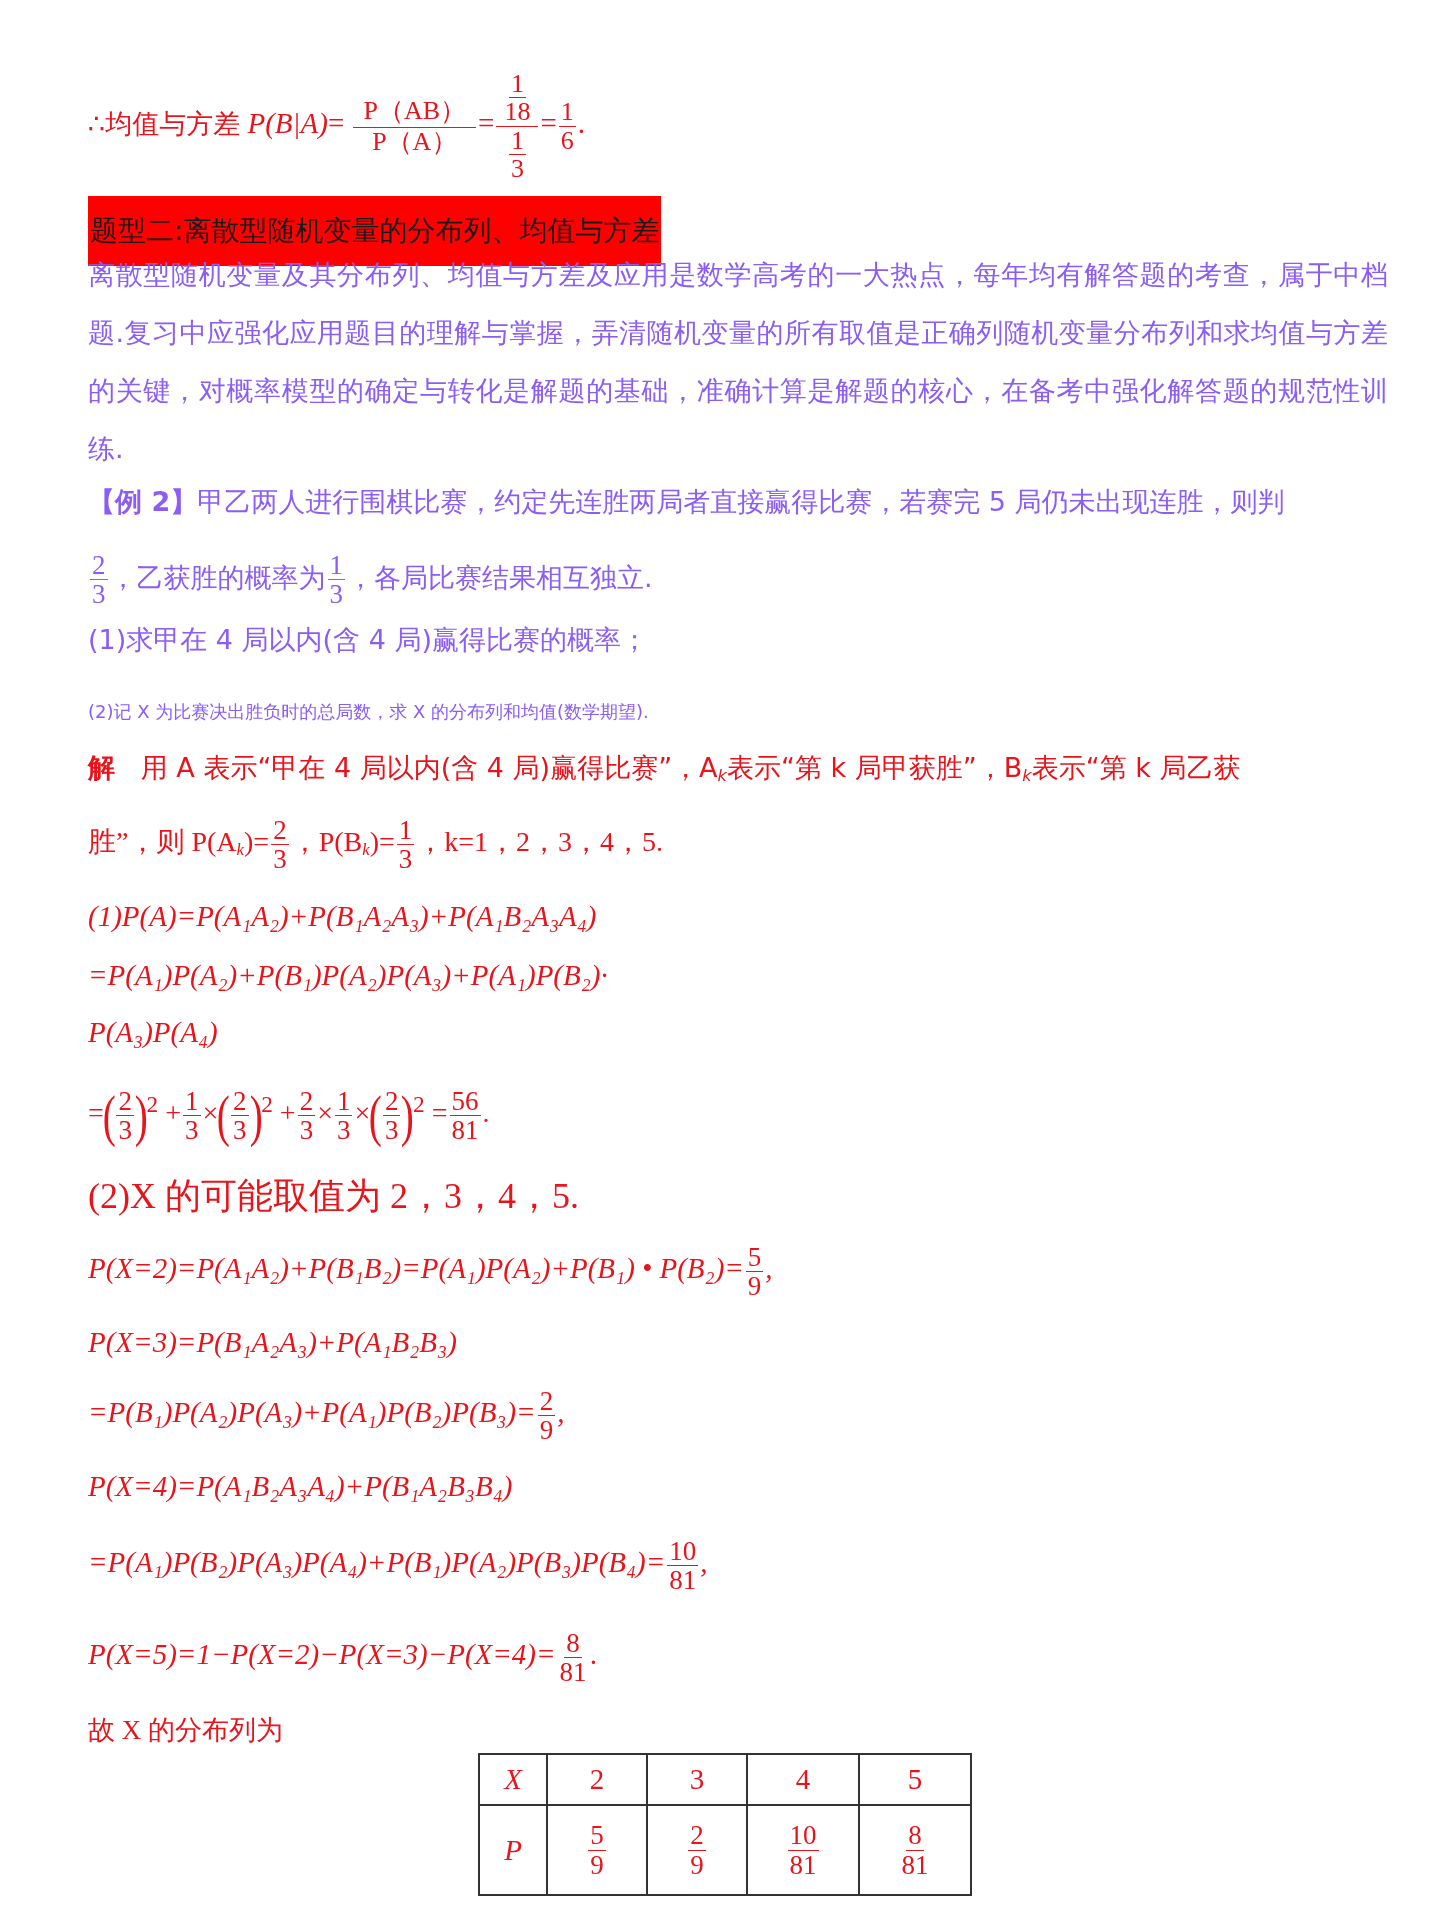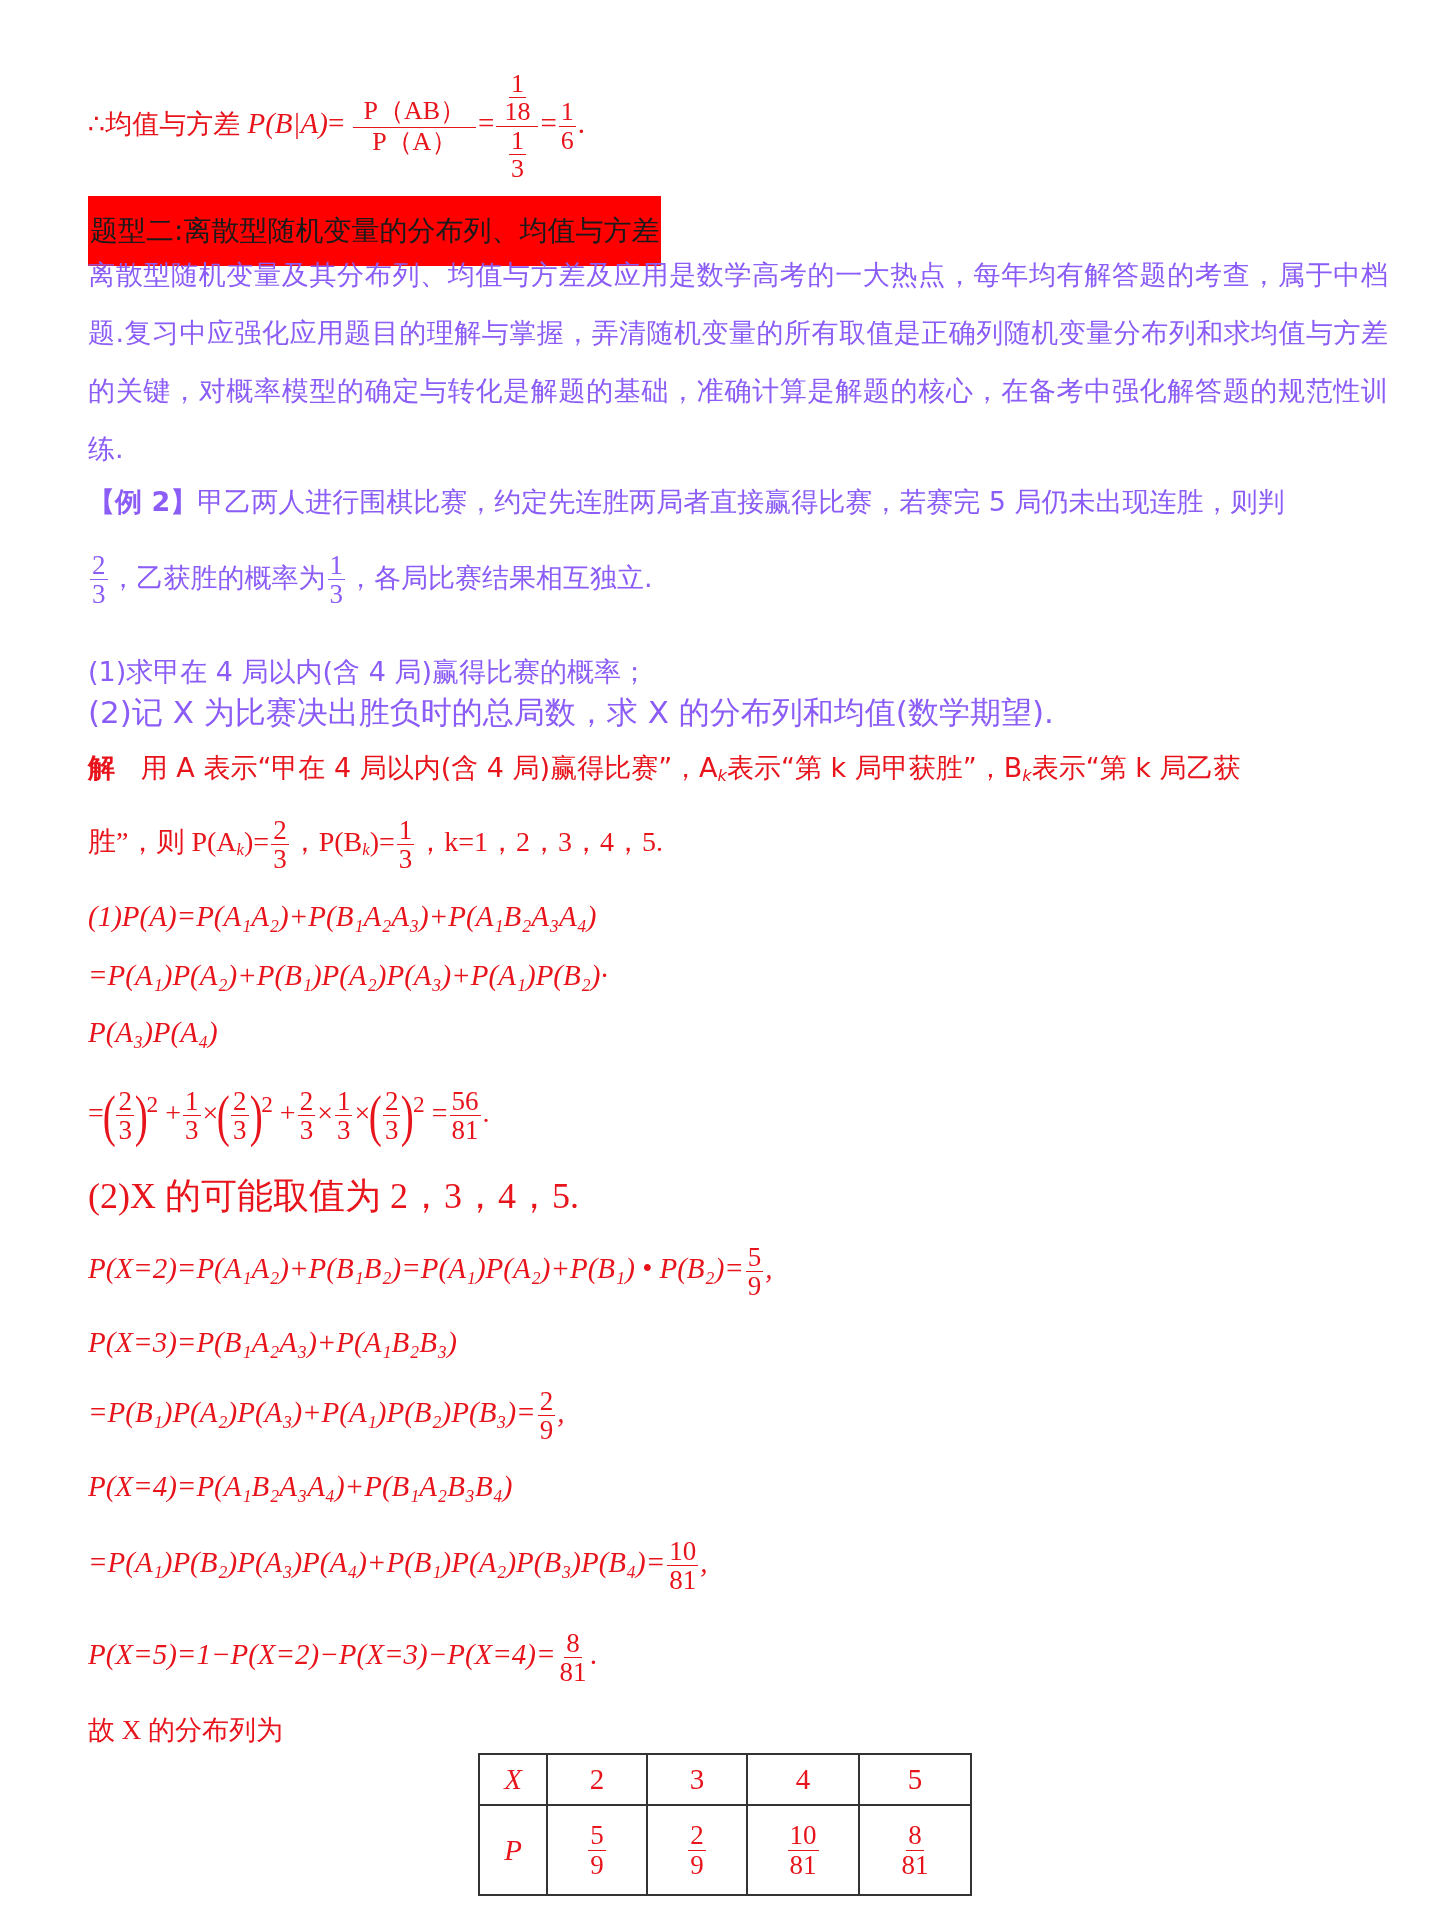--- a/index.html
+++ b/index.html
@@ -62,22 +62,22 @@
 </div>
 <div class="line blk" style="top:548px; font-family:'DejaVu Sans',sans-serif; font-size:27px; line-height:60px;">
   <span class="frac sm" style="font-family:'Liberation Serif',serif;">
       <span class="num">2</span>
       <span class="den">3</span>
     </span><span>，乙获胜的概率为</span><span class="frac sm" style="font-family:'Liberation Serif',serif;">
       <span class="num">1</span>
       <span class="den">3</span>
     </span><span>，各局比赛结果相互独立.</span>
 </div>
-<div class="line blk" style="top:652px; font-family:'DejaVu Sans',sans-serif; font-size:27px;">(1)求甲在 4 局以内(含 4 局)赢得比赛的概率；</div>
-<div class="line blk" style="top:692px; font-family:'DejaVu Sans',sans-serif; font-size:31px;">(2)记 X 为比赛决出胜负时的总局数，求 X 的分布列和均值(数学期望).</div>
+<div class="line blk" style="top:620px; font-family:'DejaVu Sans',sans-serif; font-size:27px;">(1)求甲在 4 局以内(含 4 局)赢得比赛的概率；</div>
+<div class="line blk" style="top:692px; font-family:'DejaVu Sans',sans-serif; font-size:18px;">(2)记 X 为比赛决出胜负时的总局数，求 X 的分布列和均值(数学期望).</div>
 
 <div class="line red" style="top:748px; font-family:'DejaVu Sans',sans-serif; font-size:27px;">
   <b>解</b>&nbsp;&nbsp;&nbsp;<span>用 A 表示“甲在 4 局以内(含 4 局)赢得比赛”，A</span><sub class="i">k</sub><span>表示“第 k 局甲获胜”，B</span><sub class="i">k</sub><span>表示“第 k 局乙获</span>
 </div>
 <div class="line red" style="top:812px; font-size:28px; line-height:60px;">
   <span>胜”，则 P(A</span><sub class="i">k</sub><span>)=</span><span class="frac sm">
       <span class="num">2</span>
       <span class="den">3</span>
     </span><span>，P(B</span><sub class="i">k</sub><span>)=</span><span class="frac sm">
       <span class="num">1</span>

